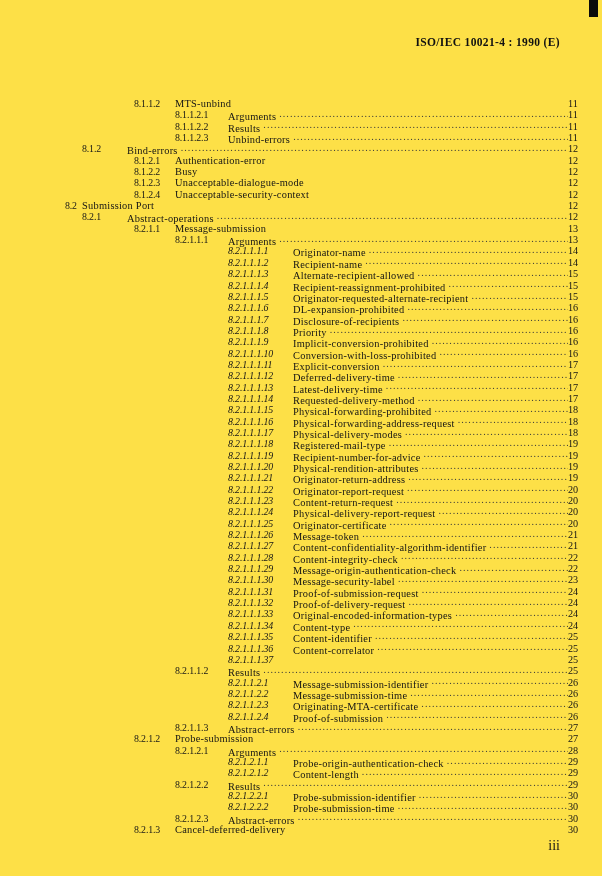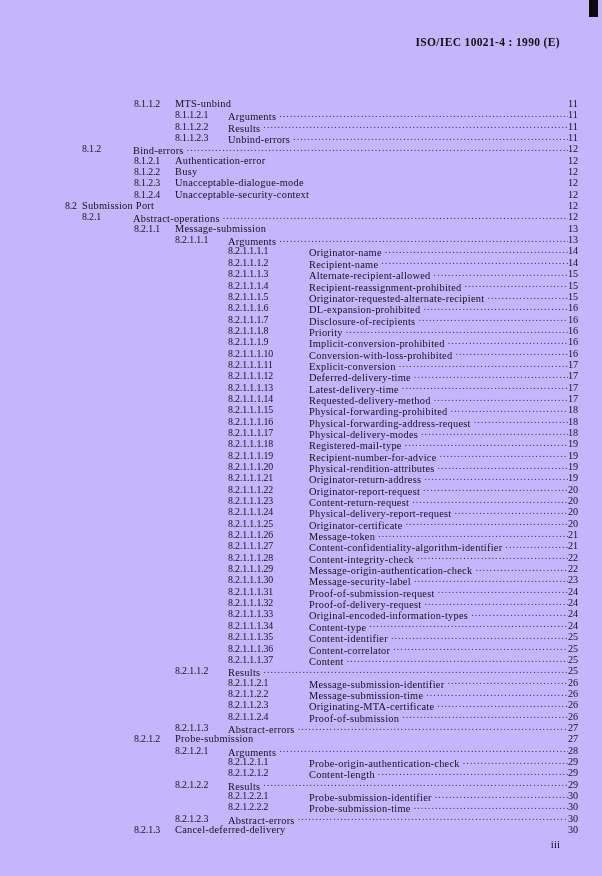--- a/index.html
+++ b/index.html
@@ -4,21 +4,21 @@
 <style>
   html, body {
     margin: 0;
     padding: 0;
     background: #ffffff;
   }
   .page {
     position: relative;
     width: 602px;
     height: 876px;
-    background: #c4b5fd;
+    background: #fde047;
     overflow: hidden;
     font-family: "Liberation Serif", "DejaVu Serif", serif;
     color: #000000;
   }
   .scan-mark {
     position: absolute;
     top: 0px;
     left: 589px;
     width: 9px;
     height: 17px;
@@ -93,35 +93,35 @@
     right: 8px;
     width: 26px;
     text-align: left;
     font-size: 10.2px;
     color: #141414;
   }
   
   .lvl2 > .num { left: 52px; margin-left: 13px; }
   .lvl2 > .label-wrap { left: 82px; flex-direction: column; }
   .lvl3 > .num { left: 82px; }
-  .lvl3 > .label-wrap { left: 133px; }
+  .lvl3 > .label-wrap { left: 127px; }
   .lvl4 > .num { left: 122px; padding-left: 12px; }
   .lvl4 > .label-wrap { left: 175px; flex-direction: column; }
   .lvl5 > .num { left: 175px; }
   .lvl5 > .label-wrap { left: 228px; }
-  .lvl6 > .num { left: 228px; }
-  .lvl6 > .label-wrap { left: 293px; margin-left: 16px; }
+  .lvl6 > .num { left: 228px; font-style: italic; }
+  .lvl6 > .label-wrap { left: 293px; }
 
   .folio {
     position: absolute;
     top: 838px;
     left: 0;
     width: 560px;
     text-align: right;
-    font-size: 11px;
+    font-size: 14px;
     color: #161616;
   }
 </style>
 </head>
 <body>
 
 <div class="page">
 
   <div class="scan-mark"></div>
 
@@ -515,24 +515,20 @@
       <div class="toc-row lvl6">
         <span class="num">8.2.1.1.1.36</span>
         <span class="label-wrap">
           <span class="label">Content-correlator</span>
           <span class="leader"></span>
         </span>
         <span class="pageno">25</span>
       </div>
       <div class="toc-row lvl6">
         <span class="num">8.2.1.1.1.37</span>
-        <span class="label-wrap">
-          <span class="label">Content</span>
-          <span class="leader"></span>
-        </span>
         <span class="pageno">25</span>
       </div>
       <div class="toc-row lvl5">
         <span class="num">8.2.1.1.2</span>
         <span class="label-wrap">
           <span class="label">Results</span>
           <span class="leader"></span>
         </span>
         <span class="pageno">25</span>
       </div>

